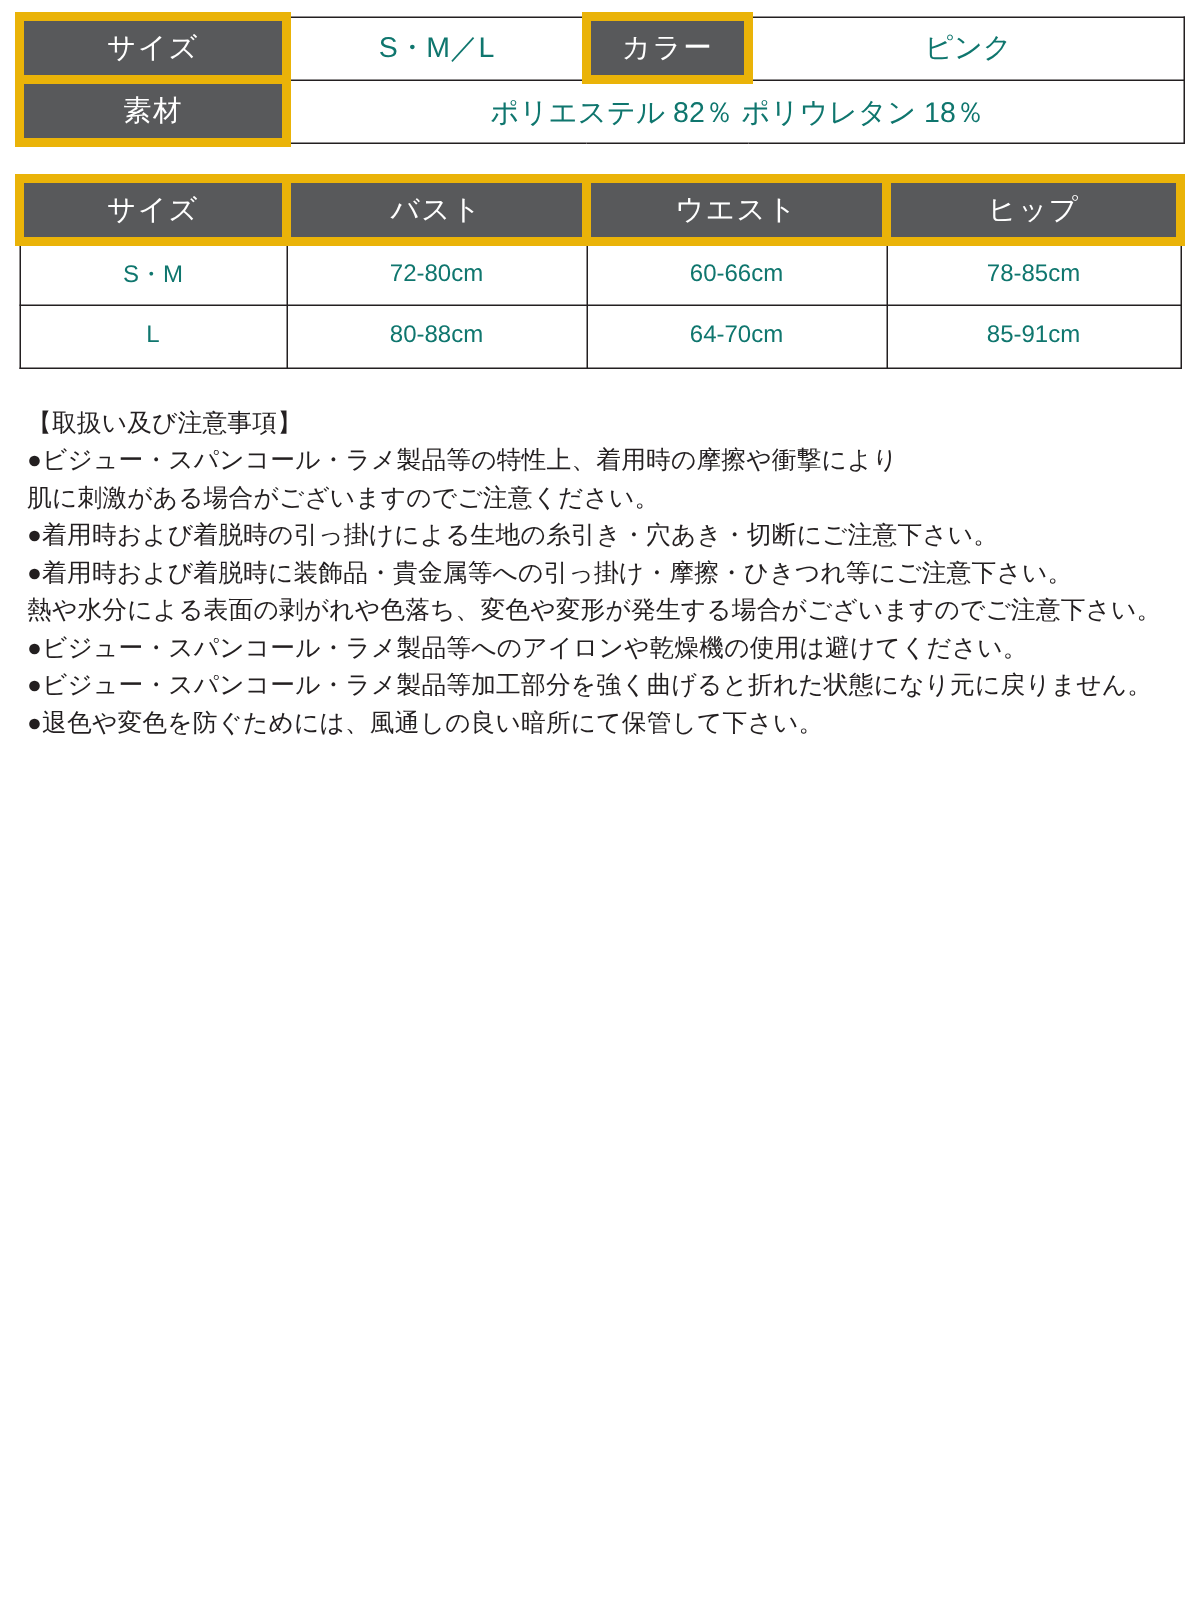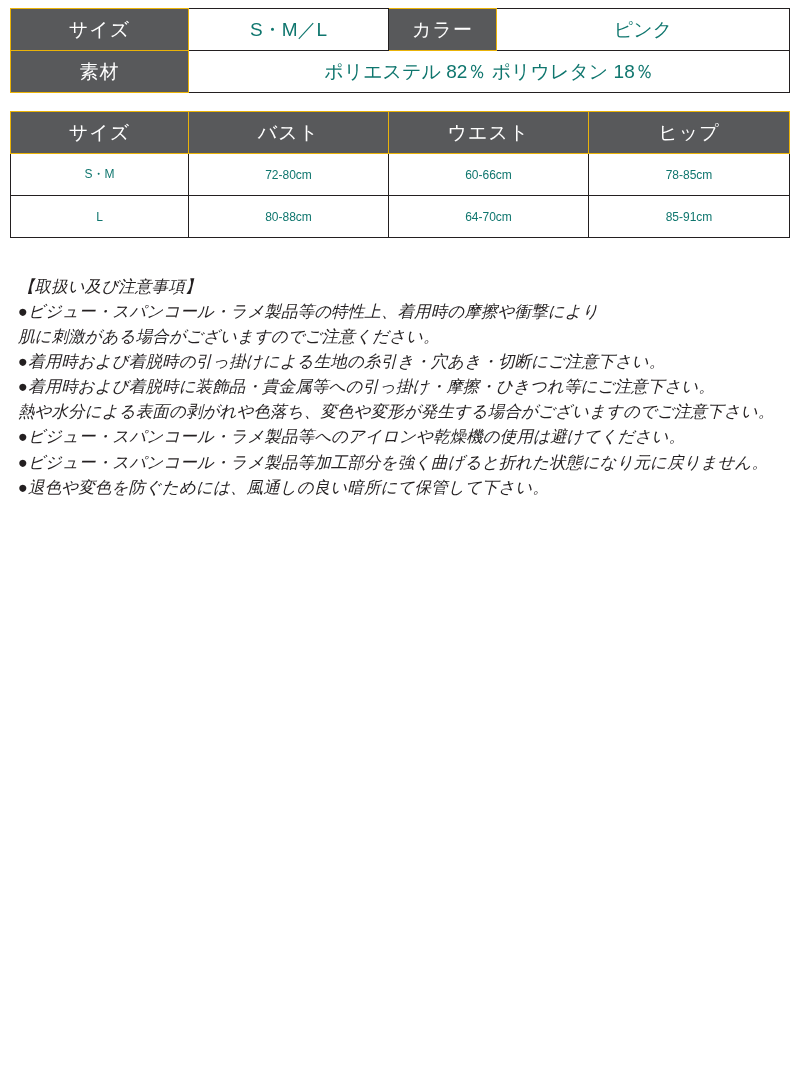--- a/index.html
+++ b/index.html
@@ -20,21 +20,21 @@
     position: relative;
     box-sizing: border-box;
     padding: 8px 10px 0 10px;
   }
   table.spec {
     border-collapse: collapse;
     width: 780px;
     table-layout: fixed;
   }
   table.spec td, table.spec th {
-    border: 1px solid #eab308;
+    border: 6px solid #eab308;
     height: 42px;
     text-align: center;
     vertical-align: middle;
     font-size: 19px;
     font-weight: normal;
     padding: 0 4px;
     box-sizing: border-box;
   }
   .hdr {
     background: #58595b;
@@ -47,34 +47,33 @@
     color: #0f766e;
     border: 1px solid #231f20 !important;
   }
   
   .t1 { margin-bottom: 18px; }
   .t1 td { height: 44px; }
 
   
   .t2 { margin-bottom: 18px; }
   .t2 td { height: 40px; }
-  .t2 .val { font-size: 12px; }
+  .t2 .val { font-size: 16px; }
 
   
   .t3 { margin-bottom: 0px; }
   .t3 td { height: 40px; }
 
   .notes {
-    margin-top: 36px;
+    margin-top: 24px;
     padding-left: 8px;
     font-size: 16.5px;
     line-height: 1.52;
     color: #231f20;
     letter-spacing: 0.1px;
-    font-style: italic;
   }
   .notes .line { white-space: pre; }
   .notes .title { font-weight: normal; }
 </style>
 </head>
 <body>
 
 <div class="page">
 
   <table class="spec t1">

